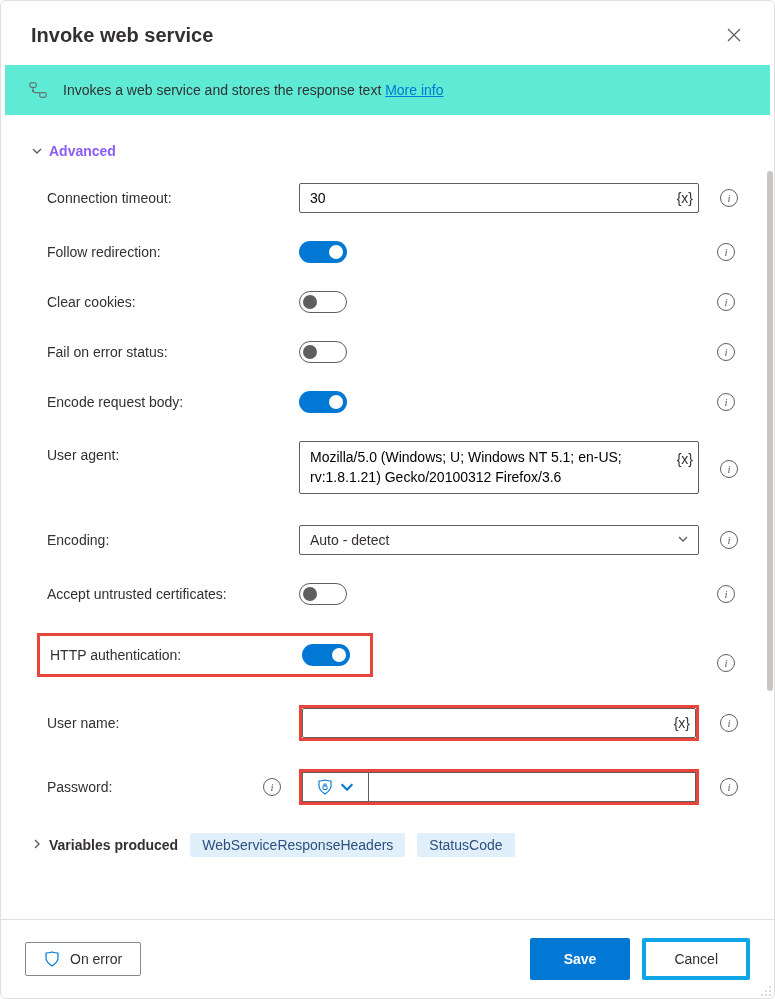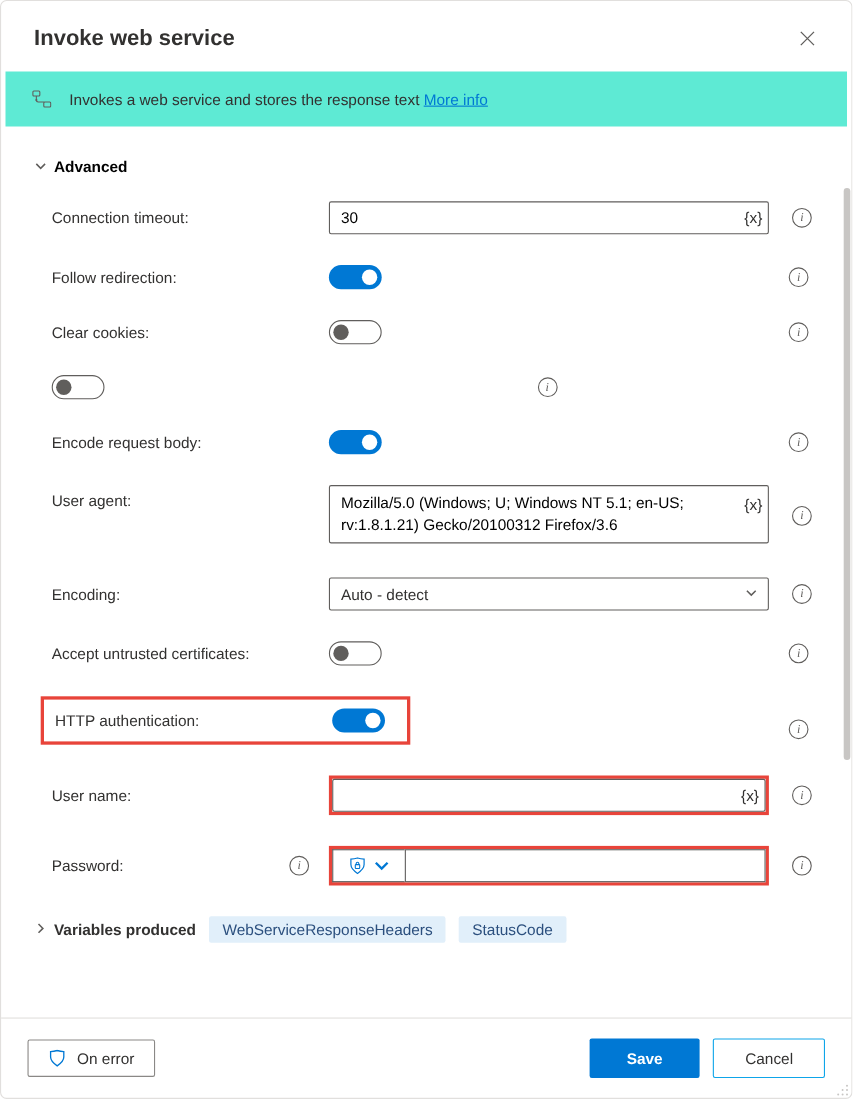--- a/index.html
+++ b/index.html
@@ -72,21 +72,21 @@
       padding: 28px 30px 20px 30px;
     }
     .section-header {
       display: flex;
       align-items: center;
       gap: 6px;
       font-weight: 600;
       font-size: 14px;
       cursor: pointer;
       margin-bottom: 24px;
-      color: #000000;
+      color: #8b5cf6;
     }
     .section-header .chevron {
       color: #605e5c;
       display: inline-flex;
     }
     .form-row {
       display: grid;
       grid-template-columns: 240px 1fr 36px;
       align-items: center;
       gap: 12px;
@@ -287,21 +287,21 @@
       border: none;
       border-radius: 2px;
       padding: 9px 34px;
       font-size: 14px;
       font-weight: 600;
       cursor: pointer;
     }
     .btn-secondary {
       background: #fff;
       color: #323130;
-      border: 1px solid #0ea5e9;
+      border: 4px solid #0ea5e9;
       border-radius: 2px;
       padding: 9px 28px;
       font-size: 14px;
       cursor: pointer;
     }
     .scrollbar-track {
       position: absolute;
       right: 1px;
       top: 130px;
       bottom: 80px;
@@ -395,20 +395,21 @@
         <div class="toggle off">
             <div class="knob"></div>
           </div>
       </div>
       <div class="help-col">
           <span class="help-icon">i</span>
         </div>
     </div>
 
     <div class="form-row">
+      <div class="label">Fail on error status:</div>
       <div class="control">
         <div class="toggle off">
             <div class="knob"></div>
           </div>
       </div>
       <div class="help-col">
           <span class="help-icon">i</span>
         </div>
     </div>
 

